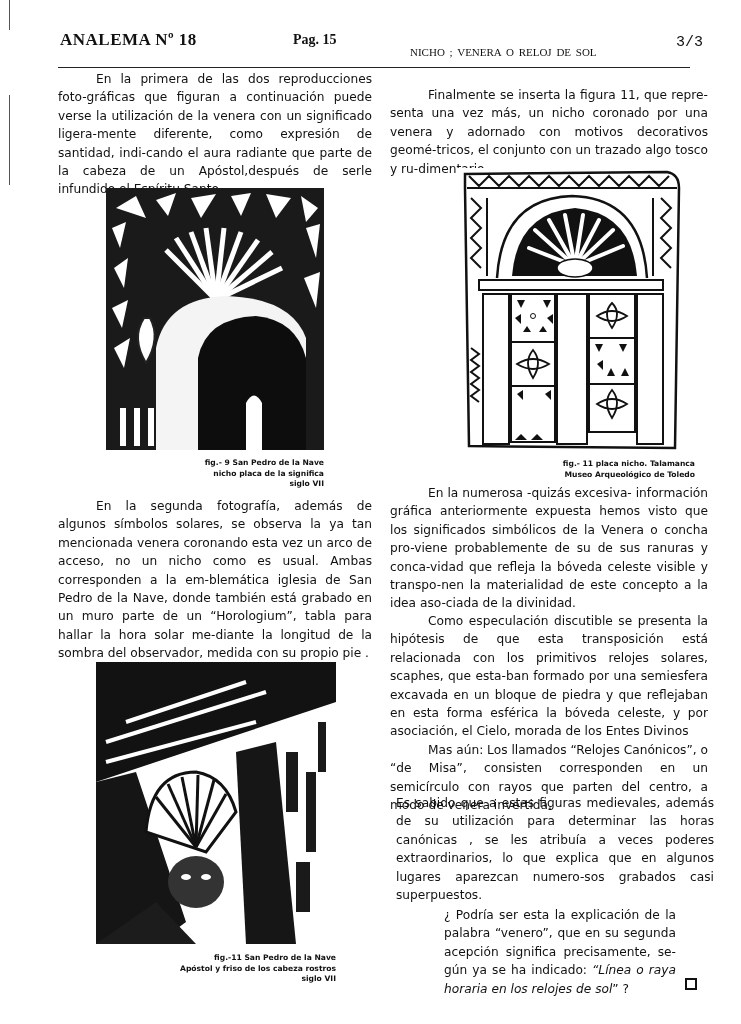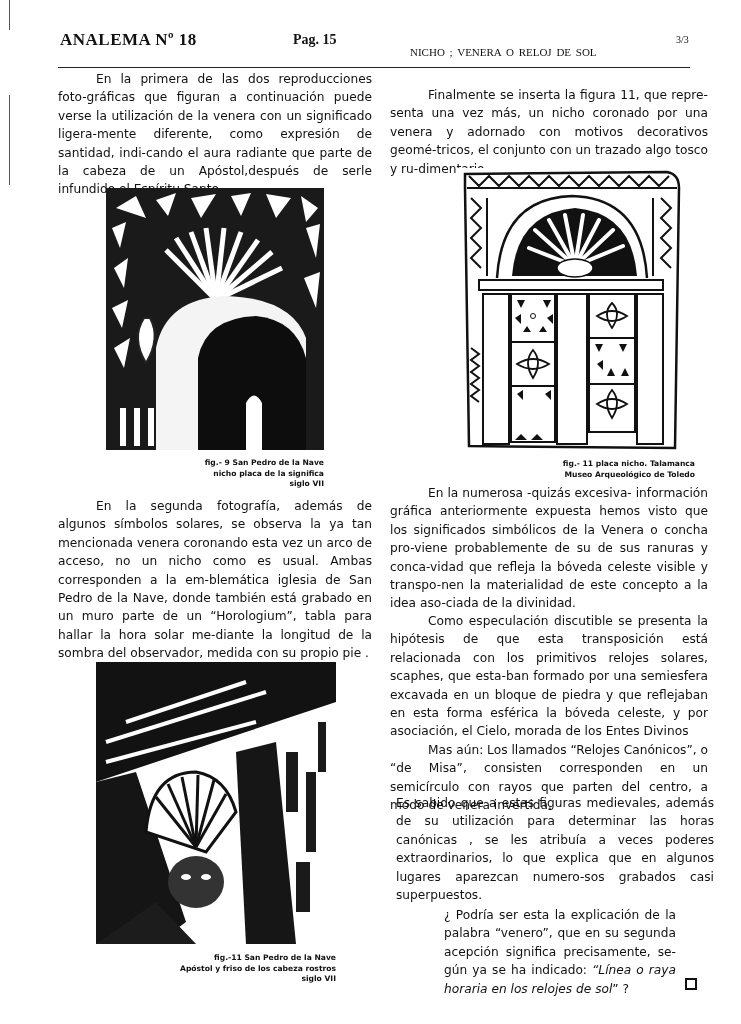--- a/index.html
+++ b/index.html
@@ -1,21 +1,21 @@
 <!DOCTYPE html>
 <html><head>
 <meta charset="utf-8">
 <style>
   html, body { margin: 0; padding: 0; background: #ffffff; }
   body { width: 741px; height: 1024px; position: relative; overflow: hidden; color: #111; font-family: "DejaVu Sans", sans-serif; }
   .hdr { position: absolute; top: 30px; left: 0; width: 741px; height: 24px; }
   .hdr .journal { position: absolute; left: 60px; top: 0; font-family: "Liberation Serif", serif; font-size: 17px; font-weight: bold; letter-spacing: 0.5px; }
   .hdr .page { position: absolute; left: 293px; top: 2px; font-family: "Liberation Serif", serif; font-size: 14px; font-weight: bold; }
   .hdr .title { position: absolute; left: 410px; top: 16px; font-family: Liberation Serif, serif; font-size: 11px; word-spacing: 2px; }
-  .hdr .part { position: absolute; left: 676px; top: 4px; font-family: Liberation Serif, serif; font-size: 10px; }
+  .hdr .part { position: absolute; left: 676px; top: 4px; font-family: Liberation Mono, monospace; font-size: 15px; }
   .rule { position: absolute; left: 58px; top: 67px; width: 632px; height: 1px; background: #222; }
   .margin-mark { position: absolute; left: 9px; width: 1px; background: #555; }
 
   .para { position: absolute; font-family: "DejaVu Sans", sans-serif; font-size: 12.2px; line-height: 18.4px; text-align: justify; hyphens: manual; }
   .para.indent { text-indent: 38px; }
   .caption { position: absolute; text-align: right; font-family: "DejaVu Sans", sans-serif; font-weight: bold; font-size: 7.6px; line-height: 10.5px; }
 
   .fig { position: absolute; background: #fff; overflow: hidden; }
   .fig svg { display: block; width: 100%; height: 100%; }
 

